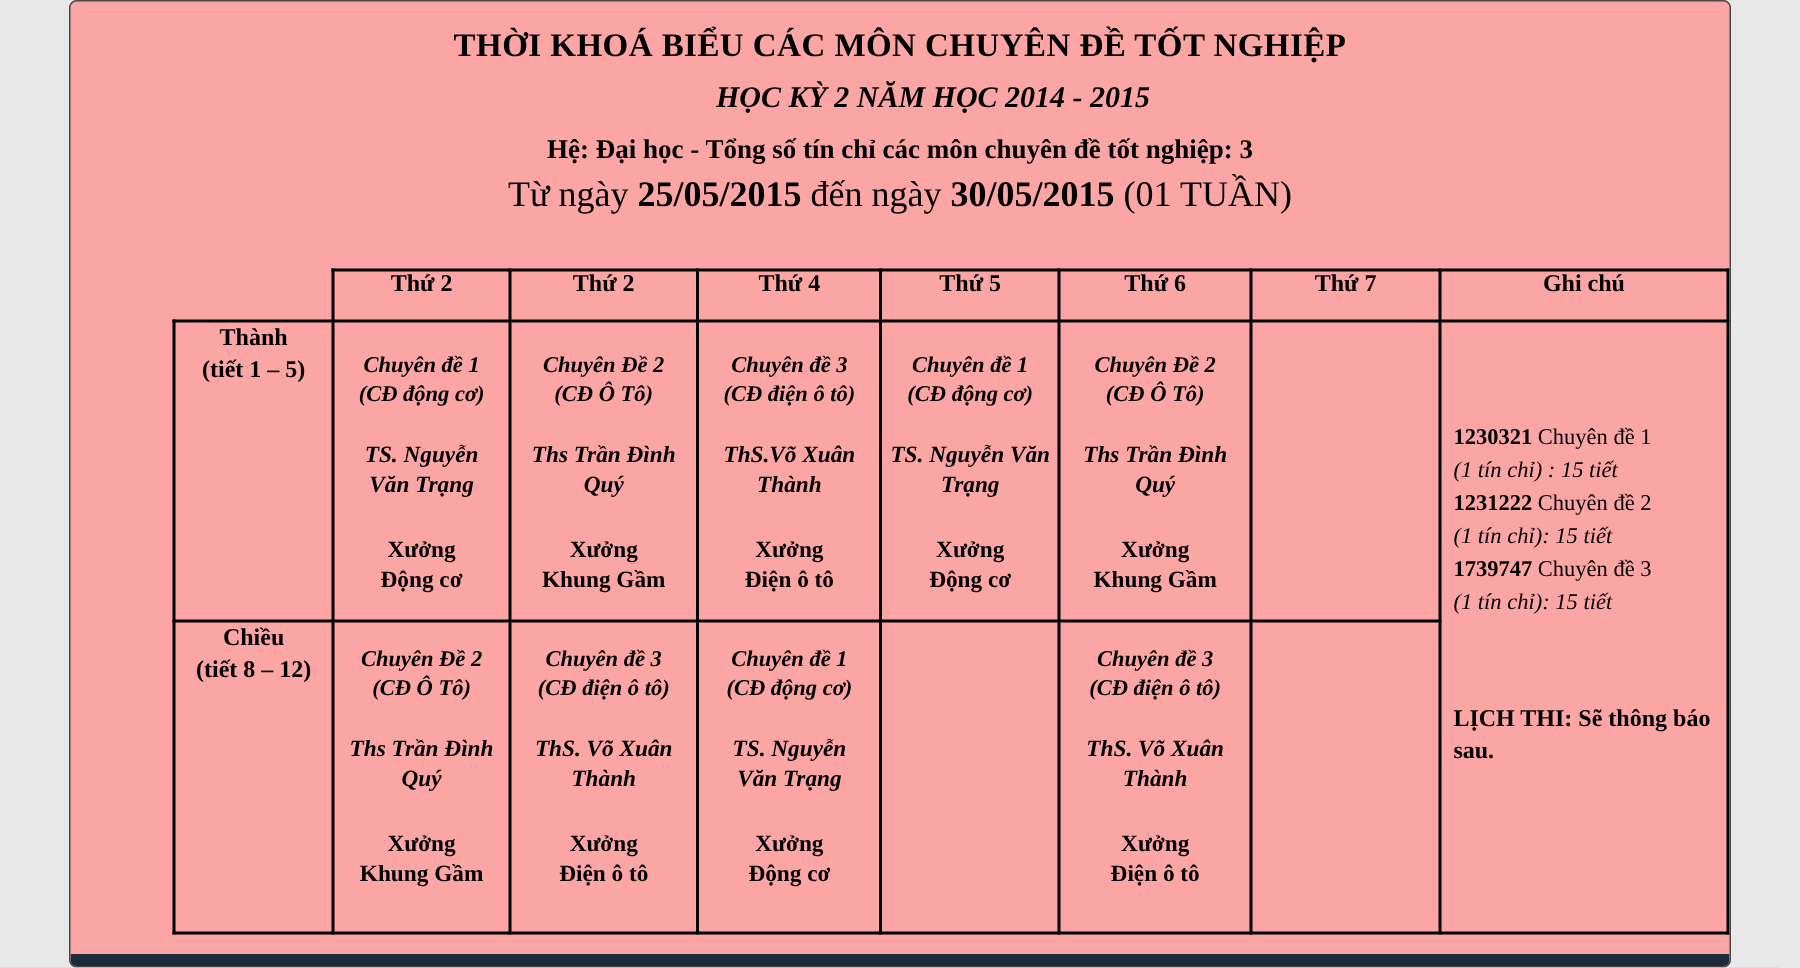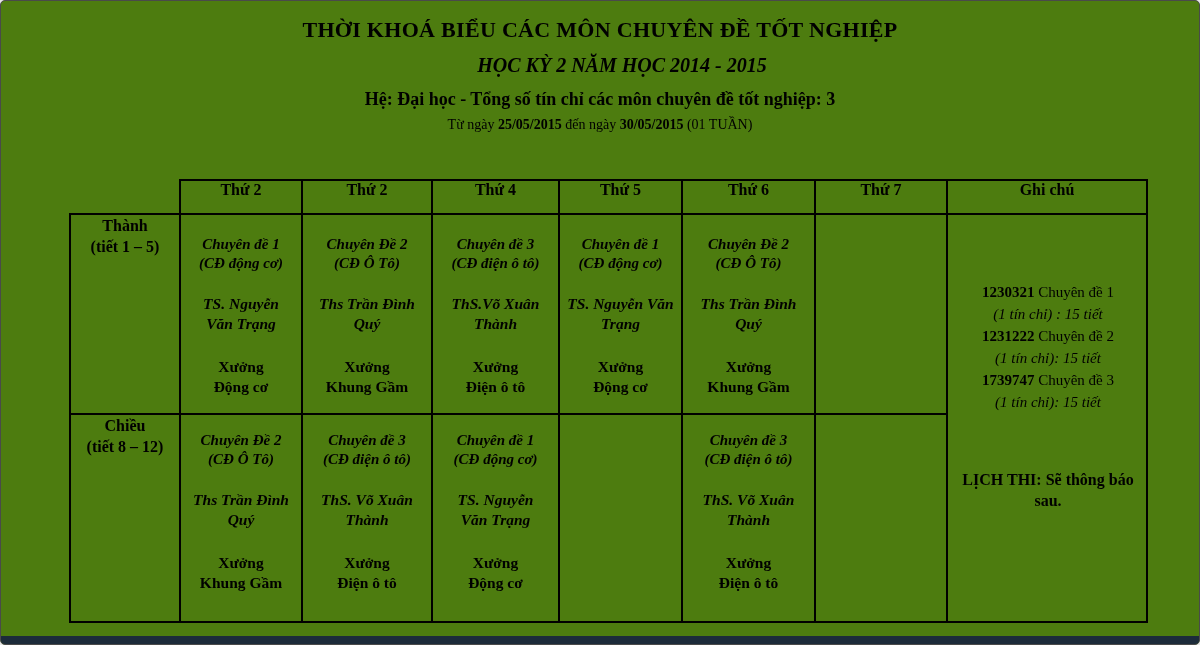--- a/index.html
+++ b/index.html
@@ -1,41 +1,41 @@
 <!DOCTYPE html>
 <html><head>
 <meta charset="utf-8">
 <style>
   * { margin: 0; padding: 0; box-sizing: border-box; }
   html, body { background: #e8e8e8; }
   body { font-family: "Liberation Serif", "DejaVu Serif", serif; color: #000; }
 
   .page {
     position: relative;
-    width: 1200px;
+    width: 1108px;
     height: 645px;
     margin: 0 auto;
-    background: #4d7c0f;
+    background: #fca5a5;
     border: 1px solid #4a4a4a;
     border-radius: 5px;
     overflow: hidden;
   }
 
   .bottom-bar {
     position: absolute;
     left: 0; right: 0; bottom: 0;
     height: 8px;
   }
 
   
   .header { position: absolute; top: 16px; left: 0; width: 100%; text-align: center; }
   .title    { font-size: 22px; font-weight: bold; letter-spacing: .3px; }
   .subtitle { font-size: 20px; font-weight: bold; font-style: italic; margin-top: 11px; margin-left: 44px; }
   .sysline  { font-size: 18px; font-weight: bold; margin-top: 12px; }
-  .dateline { font-size: 14px; margin-top: 7px; text-align: center; }
+  .dateline { font-size: 24px; margin-top: 7px; text-align: center; }
   .dateline .b { font-weight: bold; }
 
   
   table.tkb {
     position: absolute;
     left: 68px; top: 178px;
     border-collapse: collapse;
     table-layout: fixed;
   }
   table.tkb td, table.tkb th { border: 2px solid #000; vertical-align: top; margin-left: 41px; }
@@ -59,21 +59,21 @@
   }
 
   td.cell { text-align: center; padding-top: 20px; }
   tr.row-sang  td.cell { height: 200px; }
   tr.row-chieu td.cell { height: 208px; padding-top: 16px; }
 
   .course  { font-weight: bold; font-style: italic; font-size: 15px; line-height: 19px; }
   .teacher { font-style: italic; font-size: 15.5px; line-height: 20px; margin-top: 21px; font-weight: bold; }
   .room    { font-weight: bold; font-size: 15.5px; line-height: 20px; margin-top: 23px; }
 
-  td.notes { padding: 66px 6px 0 8px; text-align: center; }
+  td.notes { padding: 66px 6px 0 8px; text-align: left; }
   .note-line   { font-size: 15px; line-height: 22px; }
   .note-line .code { font-weight: bold; }
   .note-detail { font-size: 15px; line-height: 22px; font-style: italic; }
   .exam { font-weight: bold; font-size: 16px; line-height: 21px; margin-top: 56px; }
 </style>
 </head>
 <body>
 
 <div class="page">
 

